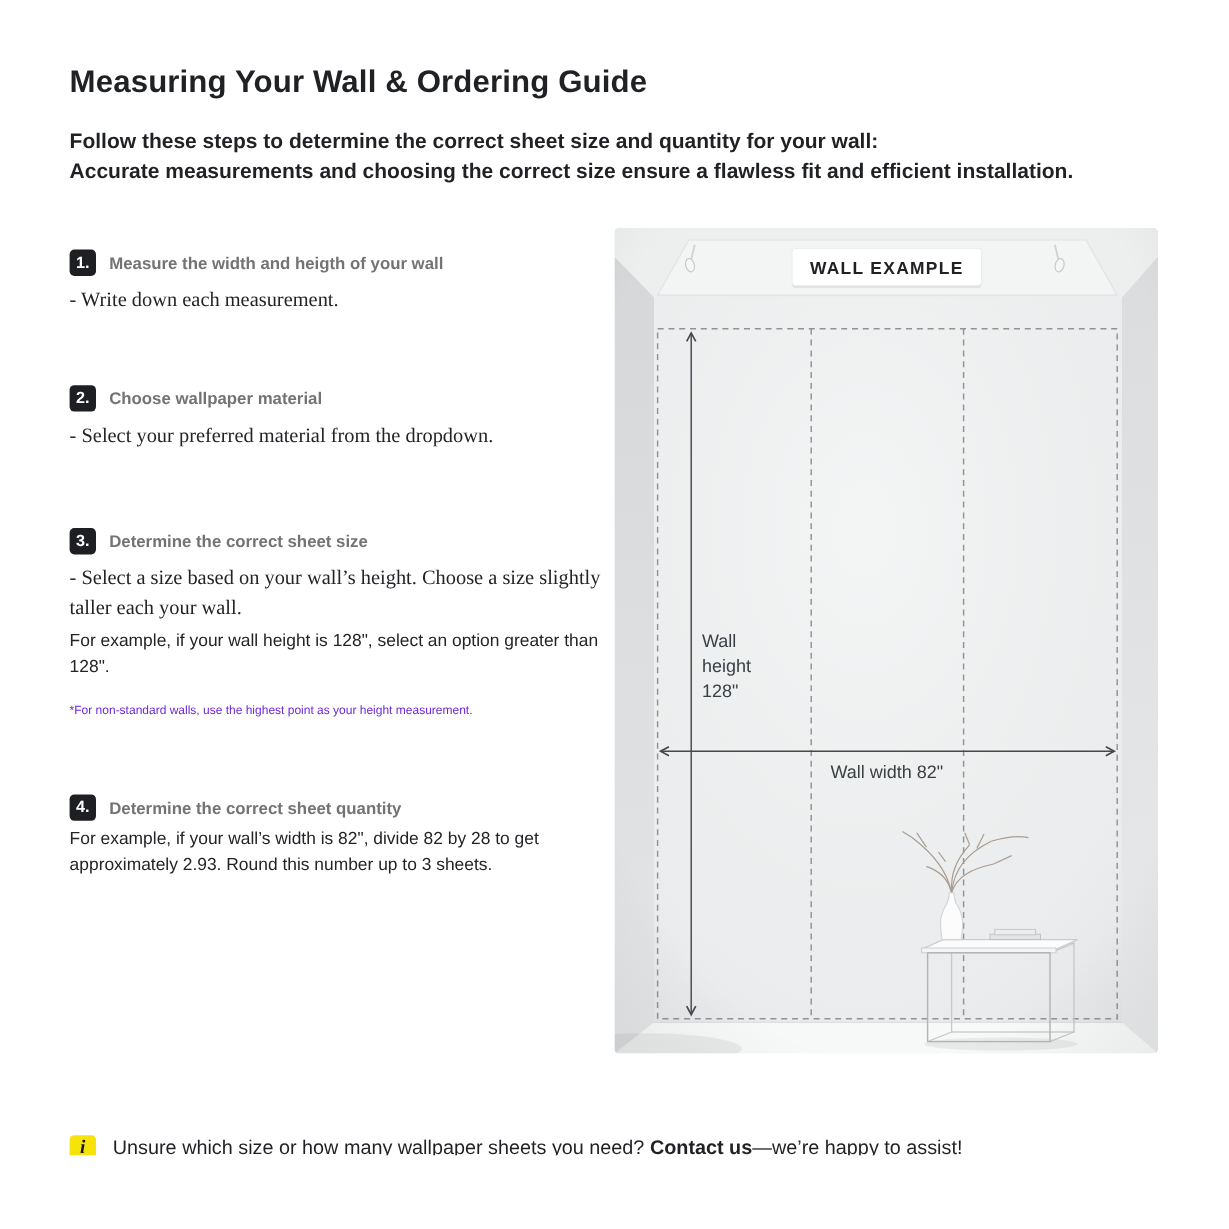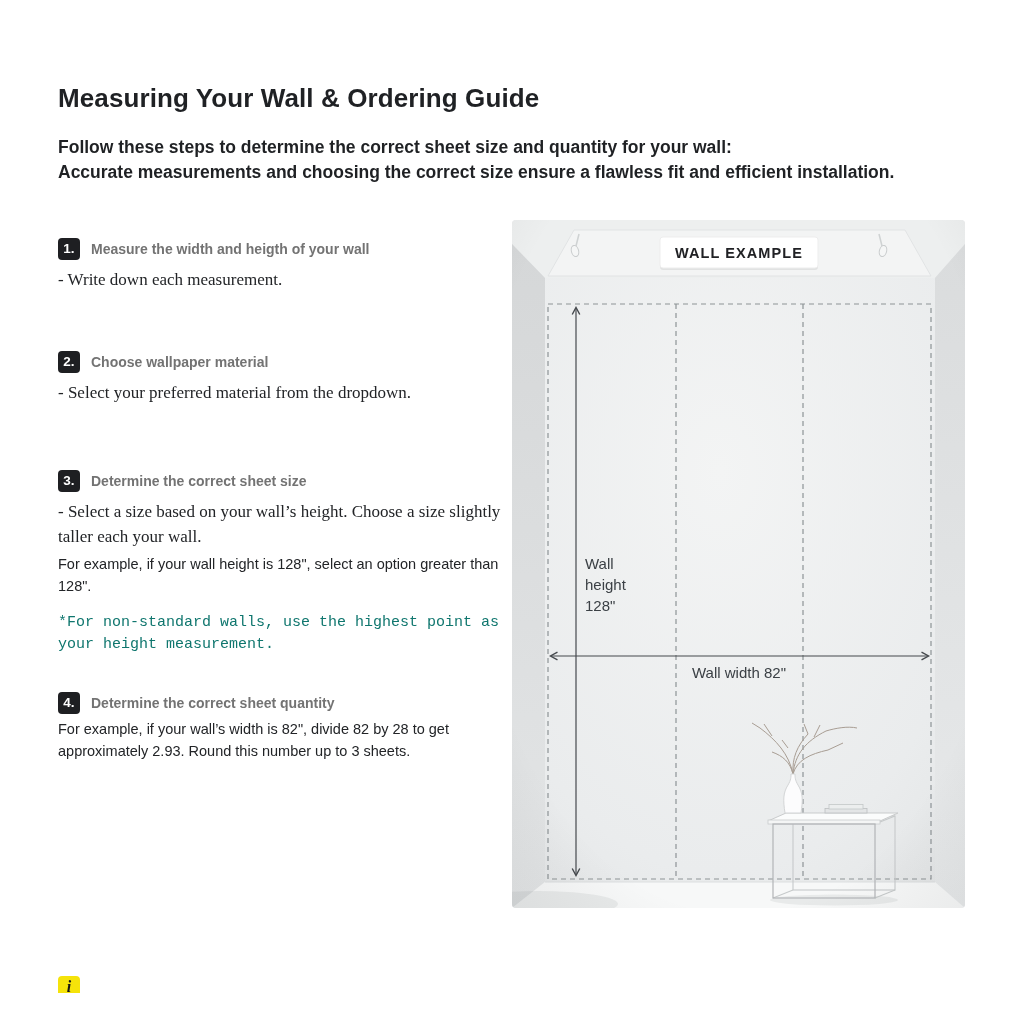--- a/index.html
+++ b/index.html
@@ -5,21 +5,20 @@
   * { margin: 0; padding: 0; box-sizing: border-box; }
   html, body { background: #ffffff; }
   body { font-family: "Liberation Sans", sans-serif; color: #1f2124; }
 
   .canvas {
     position: relative;
     width: 1024px;
     height: 963px;
     background: #ffffff;
     overflow: hidden;
-    margin-top: 30px;
   }
 
   .title {
     position: absolute;
     left: 58px; top: 53px;
     font-size: 26px;
     font-weight: 700;
     letter-spacing: 0.1px;
     color: #1f2124;
   }
@@ -75,24 +74,23 @@
     font-family: Liberation Serif, serif;
   }
   .step-example {
     margin-top: 5px;
     font-size: 14.5px;
     line-height: 21.5px;
     color: #222427;
   }
   .step-note {
     margin-top: 15px;
-    font-size: 15px;
+    font-size: 10px;
     line-height: 21.5px;
-    color: #0f766e;
-    font-family: Liberation Mono, monospace;
+    color: #6d28d9;
   }
 
   .wall-figure {
     position: absolute;
     left: 512px; top: 190px;
     width: 453px; height: 688px;
     border-radius: 4px;
     overflow: hidden;
   }
   .wall-figure svg { display: block; width: 100%; height: 100%; }
@@ -288,15 +286,16 @@
         <rect x="148" y="17" width="158" height="31" rx="3" fill="#ffffff" stroke="#ededed" stroke-width="1"></rect>
         <text class="svg-badge-text" x="227" y="38" text-anchor="middle">WALL EXAMPLE</text>
       </g>
 
       <rect width="453" height="688" fill="url(#vignette)"></rect>
     </svg>
   </figure>
 
   <div class="footer">
     <span class="info-icon">i</span>
+    <p class="footer-text"><span>Unsure which size or how many wallpaper sheets you need? </span><b>Contact us</b><span>—we’re happy to assist!</span></p>
   </div>
 
 </div>
 
 </body></html>

